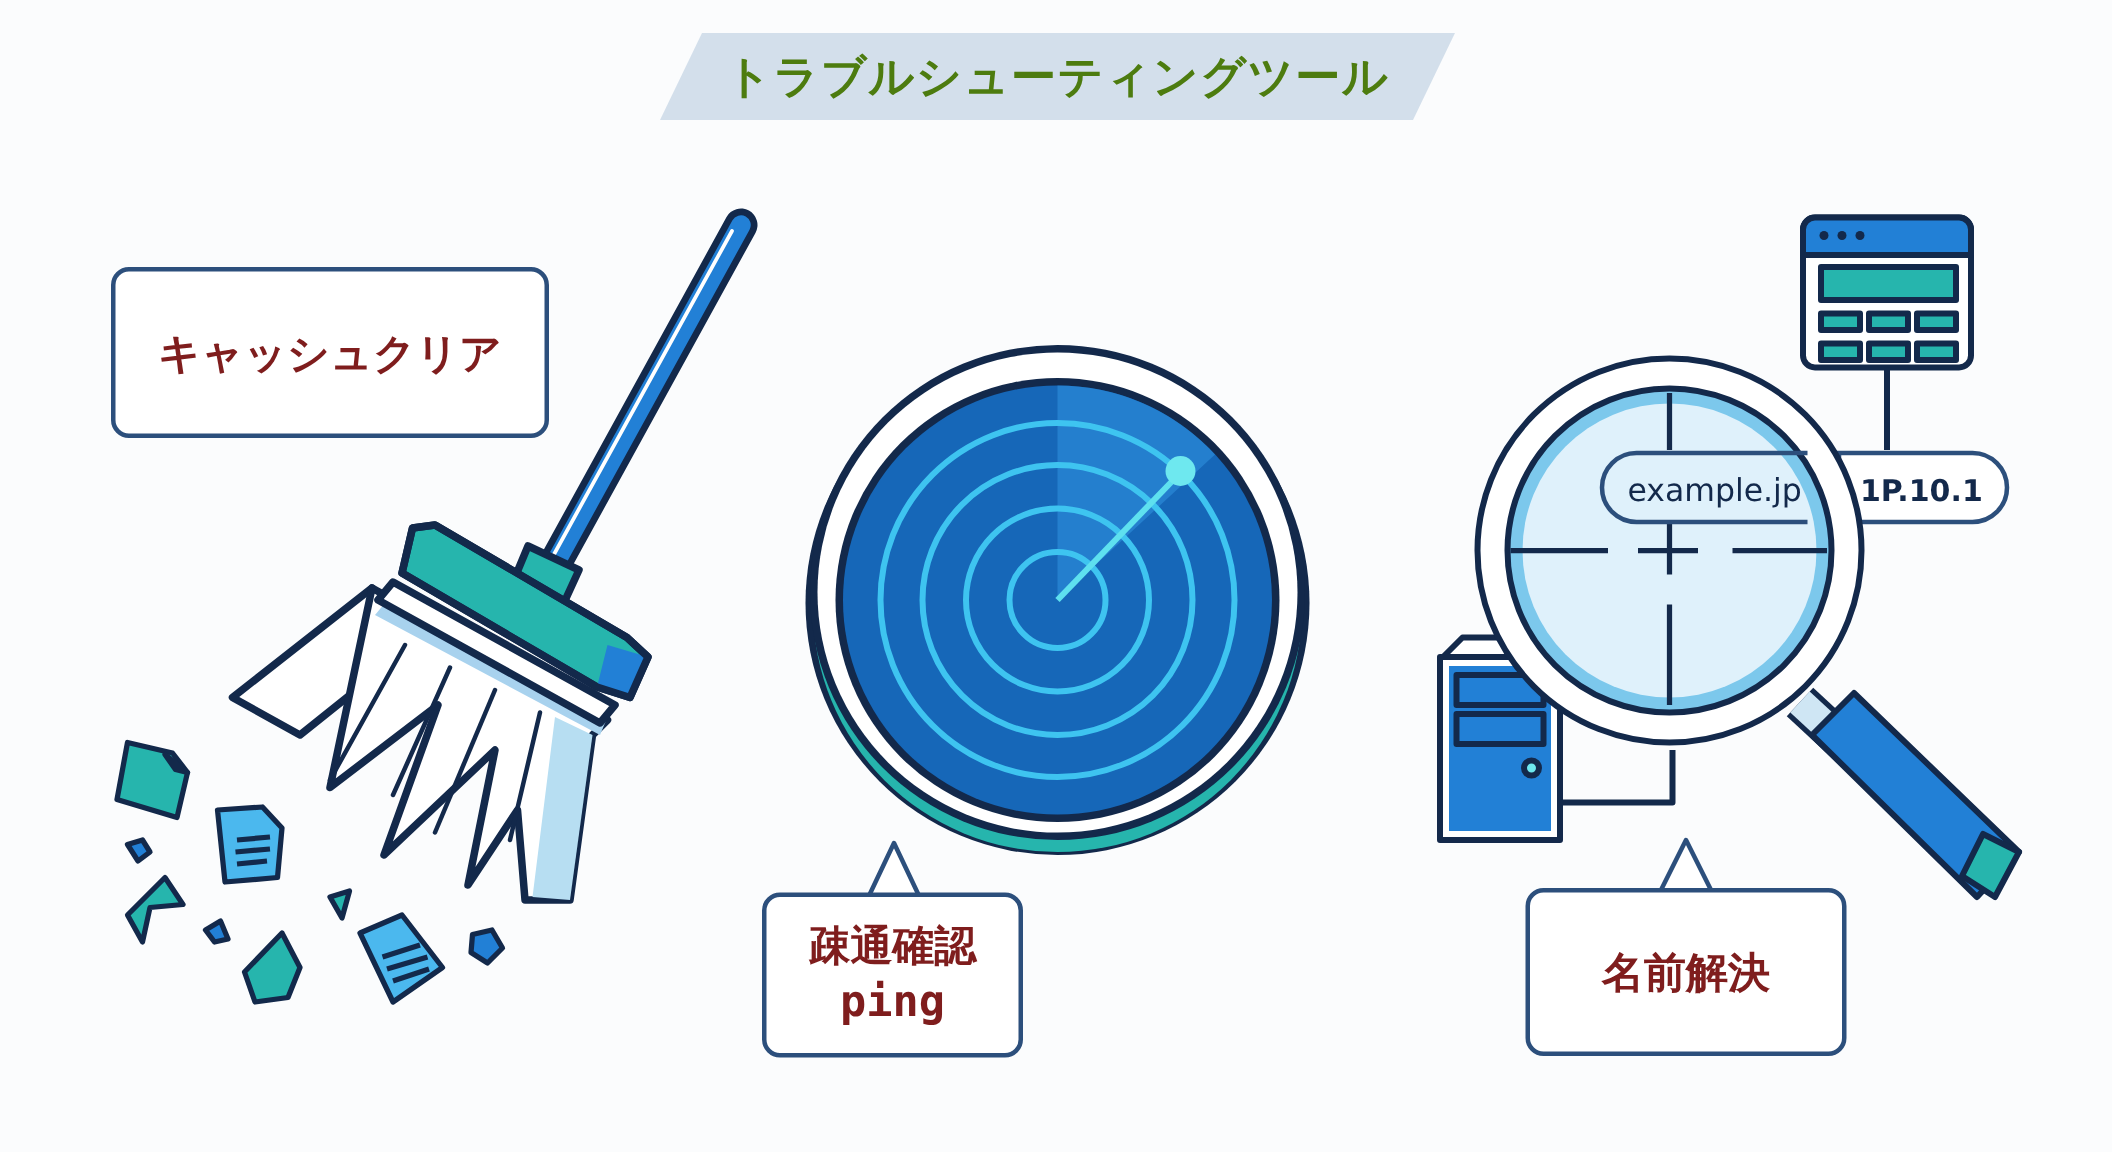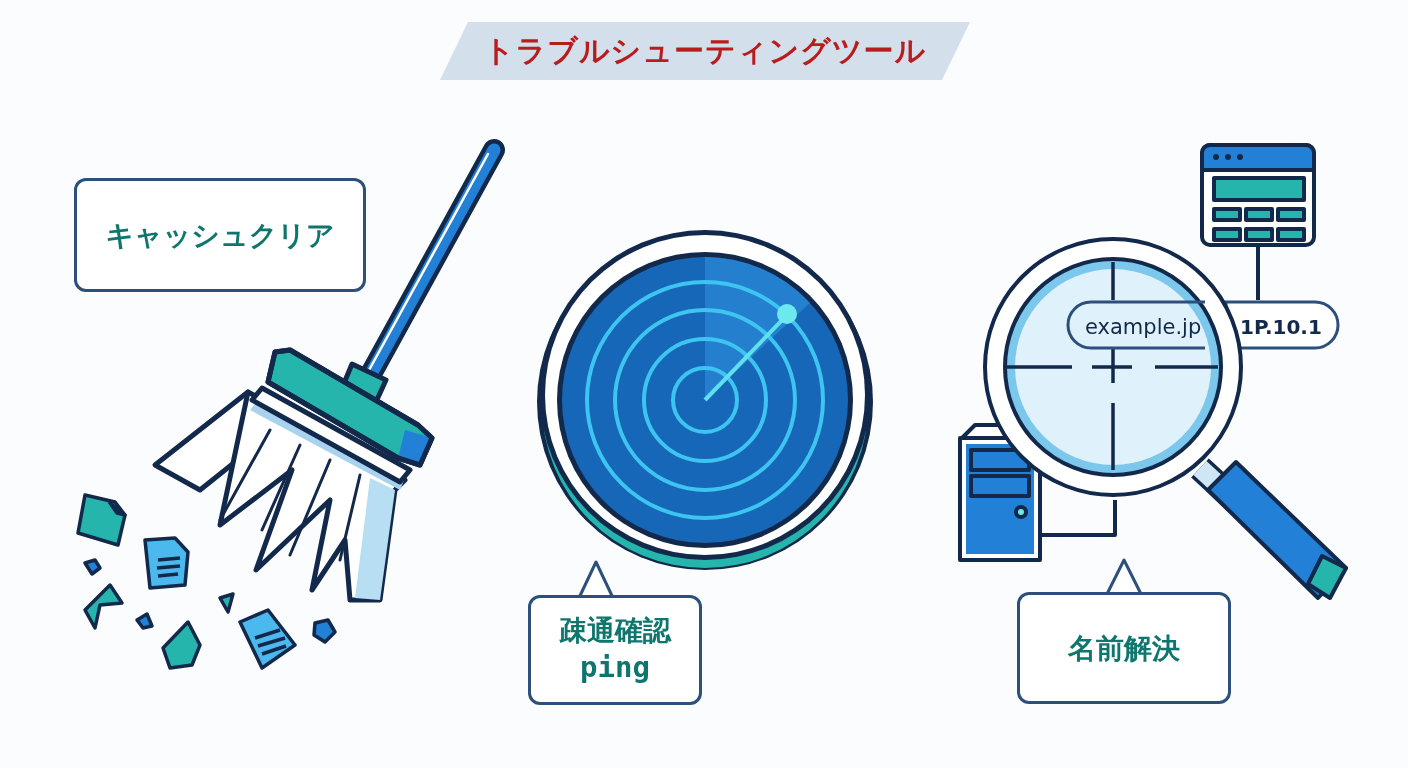--- a/index.html
+++ b/index.html
@@ -9,27 +9,27 @@
     font-family: "DejaVu Sans", sans-serif;
     position: relative;
   }
   .title-banner {
     position: absolute; left: 440px; top: 22px; width: 530px; height: 58px;
   }
   .title-banner svg { position: absolute; left: 0; top: 0; }
   .title-text {
     position: absolute; left: 0; top: 0; width: 100%; height: 100%;
     display: flex; align-items: center; justify-content: center;
-    font-size: 30px; font-weight: bold; color: #b91c1c; letter-spacing: 1px;
+    font-size: 30px; font-weight: bold; color: #4d7c0f; letter-spacing: 1px;
   }
   .label-box {
     position: absolute; background: #ffffff;
     border: 3px solid #2c4f7c; border-radius: 12px;
     display: flex; flex-direction: column; align-items: center; justify-content: center;
-    color: #0f766e; box-sizing: border-box;
+    color: #7f1d1d; box-sizing: border-box;
   }
   .label-jp { font-size: 28px; font-weight: bold; line-height: 1.25; }
   .label-cmd { font-family: "DejaVu Sans Mono", monospace; font-size: 29px; font-weight: bold; line-height: 1.35; }
   .art { position: absolute; left: 0; top: 0; }
 </style>
 </head>
 <body>
 
 <div class="title-banner">
   <svg width="530" height="58">
@@ -163,20 +163,20 @@
   </g>
   <g>
     <polygon points="1106,596 1124,560 1142,596" fill="#ffffff" stroke="#2c4f7c" stroke-width="3" stroke-linejoin="round"></polygon>
   </g>
 </svg>
 
 <div class="label-box" style="left:74px; top:178px; width:292px; height:114px;">
   <span class="label-jp">キャッシュクリア</span>
 </div>
 
-<div class="label-box" style="left:528px; top:595px; width:174px; height:110px;">
+<div class="label-box" style="left:508px; top:595px; width:174px; height:110px;">
   <span class="label-jp">疎通確認</span>
   <span class="label-cmd">ping</span>
 </div>
 
 <div class="label-box" style="left:1017px; top:592px; width:214px; height:112px;">
   <span class="label-jp">名前解決</span>
 </div>
 
 </body></html>

